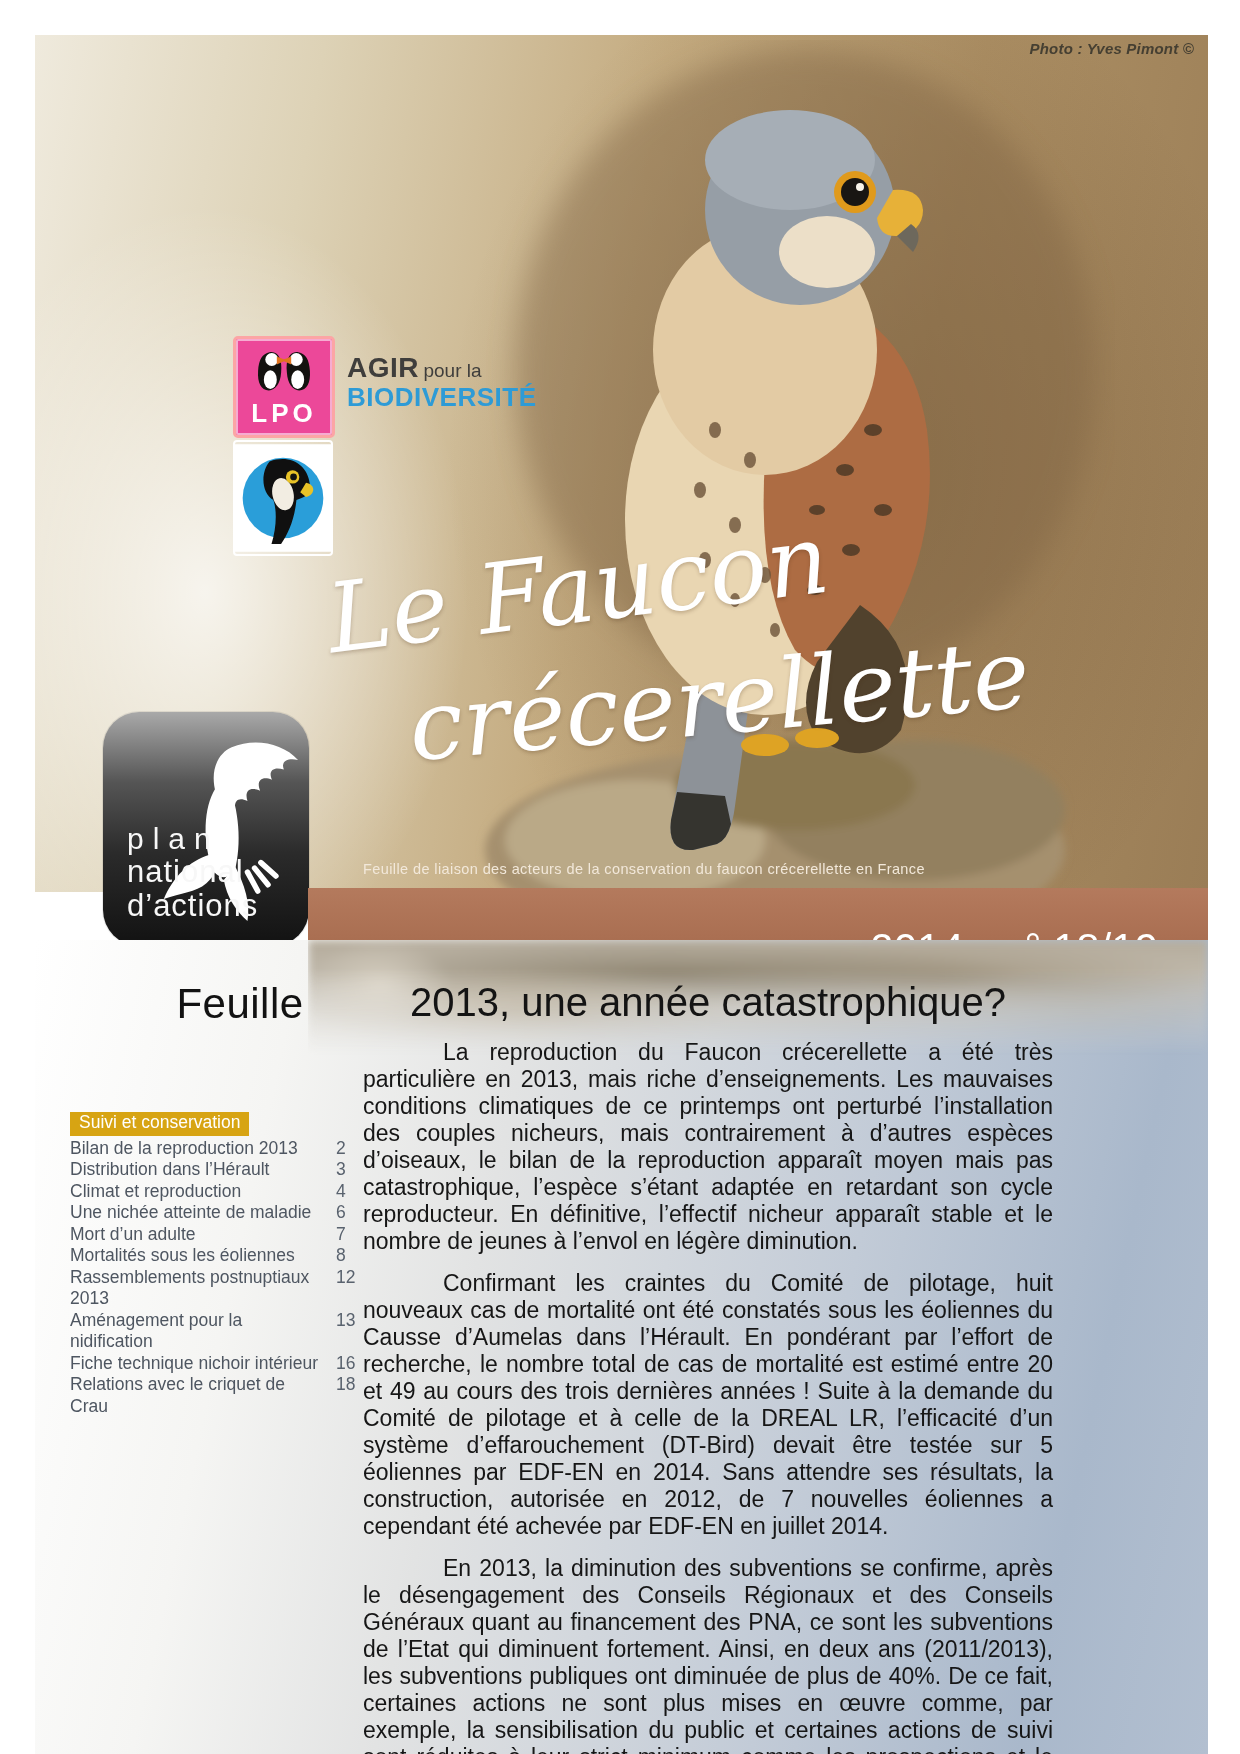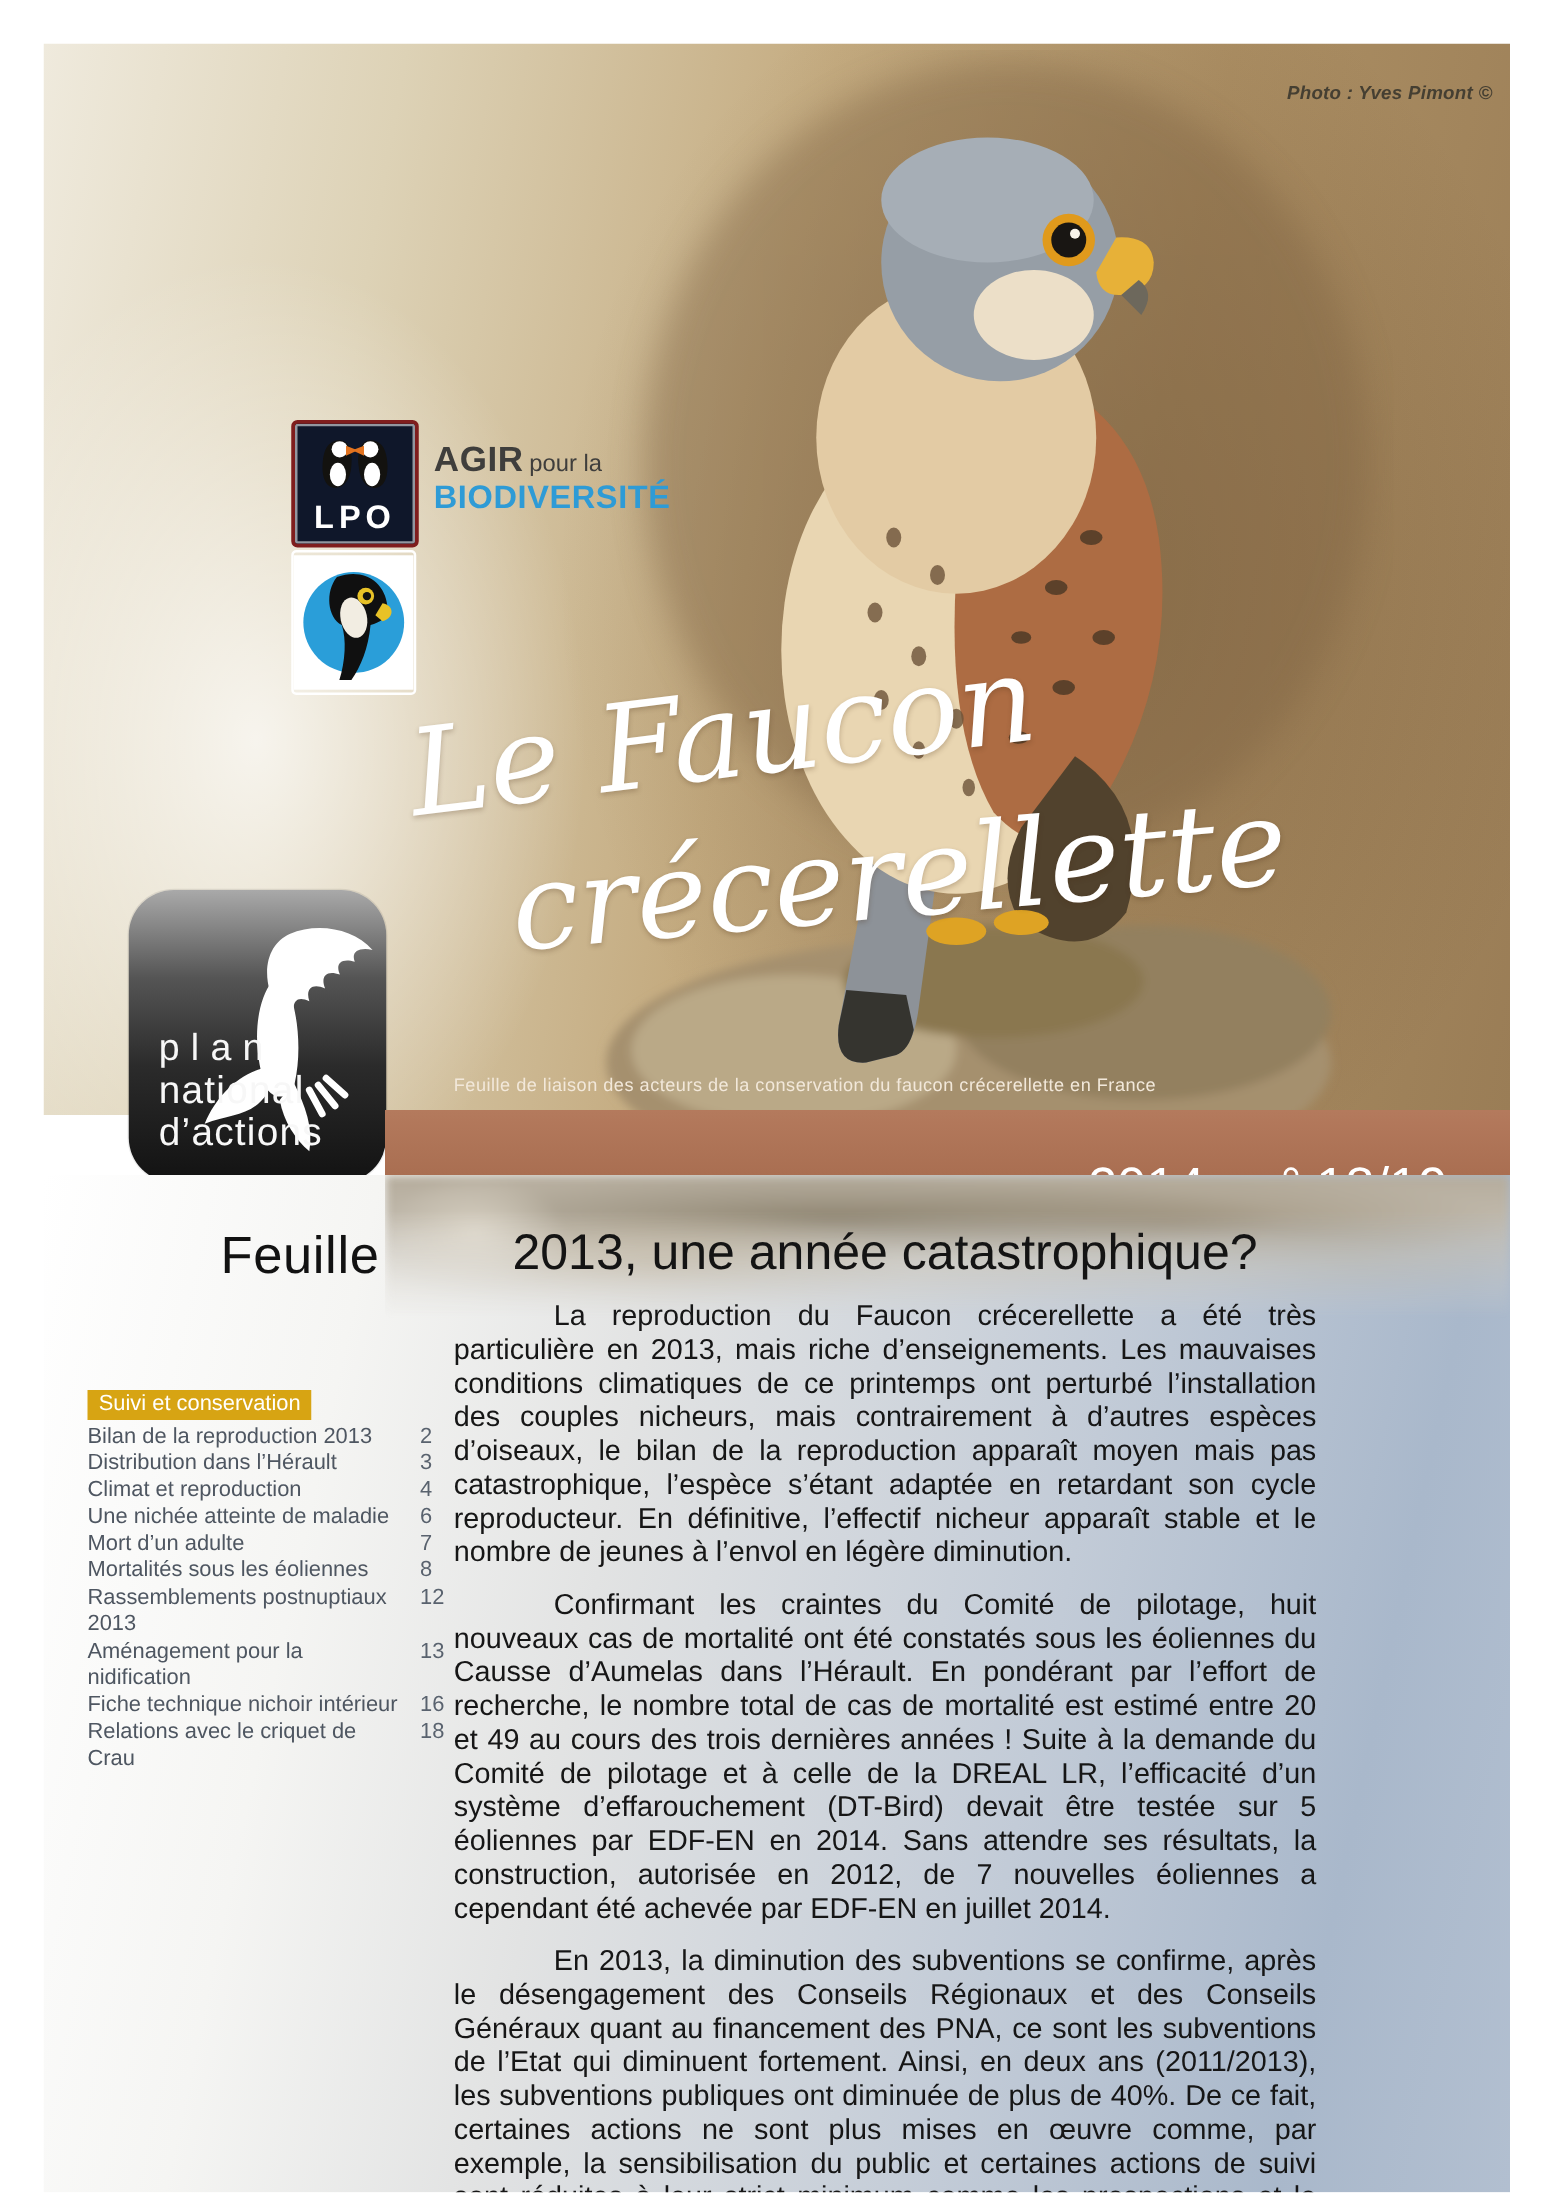--- a/index.html
+++ b/index.html
@@ -8,25 +8,25 @@
 
   
   .photo-area{position:absolute;left:35px;top:35px;width:1173px;height:857px;overflow:hidden;
     background:linear-gradient(100deg,#efeadd 0%,#ddd2b6 22%,#c4ab80 48%,#ab8e63 72%,#9a7d56 100%);}
   .photo-area .wash-left{position:absolute;left:-8%;top:20%;width:45%;height:90%;
     background:radial-gradient(closest-side,rgba(255,255,255,.75),rgba(255,255,255,0));}
   .photo-area .wash-right{position:absolute;right:-5%;top:-10%;width:70%;height:120%;
     background:radial-gradient(closest-side,rgba(88,58,30,.30),rgba(88,58,30,0));}
   .kestrel{position:absolute;left:400px;top:5px;width:680px;height:880px;}
   .photo-credit{position:absolute;top:5px;right:14px;font-size:15px;font-style:italic;font-weight:bold;
-    color:#453f32;letter-spacing:.2px;margin-top:26px;}
-
-  
-  .lpo-logo{position:absolute;left:233px;top:336px;width:96px;height:96px;background:#0f172a;
-    border:3px solid #7f1d1d;border-radius:5px;box-shadow:inset 0 0 0 2px rgba(255,255,255,.55);}
+    color:#453f32;letter-spacing:.2px;}
+
+  
+  .lpo-logo{position:absolute;left:233px;top:336px;width:96px;height:96px;background:#ec4899;
+    border:3px solid #fca5a5;border-radius:5px;box-shadow:inset 0 0 0 2px rgba(255,255,255,.55);}
   .lpo-logo svg{position:absolute;left:12px;top:6px;width:72px;height:52px;}
   .lpo-acronym{position:absolute;left:0;right:0;bottom:6px;text-align:center;color:#fff;
     font-weight:bold;font-size:26px;letter-spacing:4px;}
   .agir{position:absolute;left:347px;top:352px;line-height:1.12;}
   .agir .l1{color:#3f3e3c;}
   .agir .w1{font-size:28px;font-weight:bold;letter-spacing:.5px;text-align:center;}
   .agir .w2{font-size:19px;}
   .agir .l2{display:block;color:#2e9bd6;font-size:26px;font-weight:bold;letter-spacing:.5px;}
   .falcon-logo{position:absolute;left:233px;top:440px;width:96px;height:112px;border-radius:4px;
     overflow:hidden;border:2px solid #fff;}

